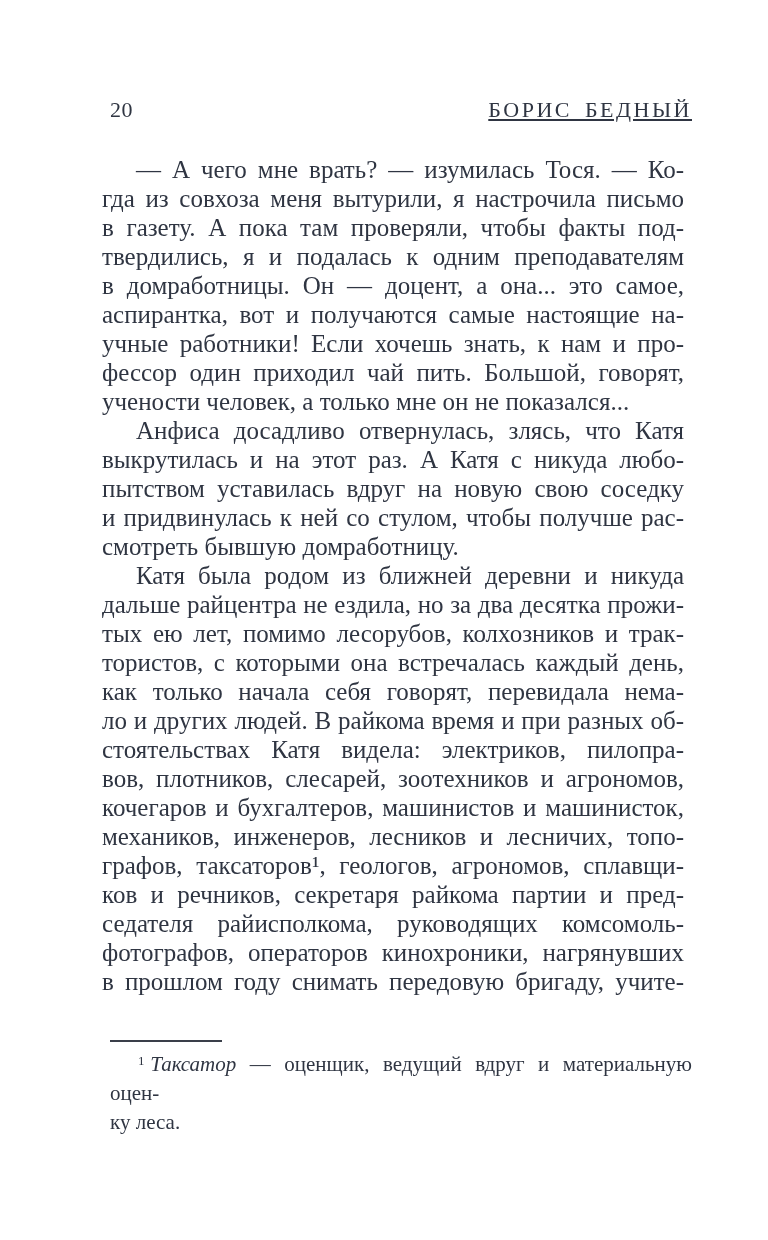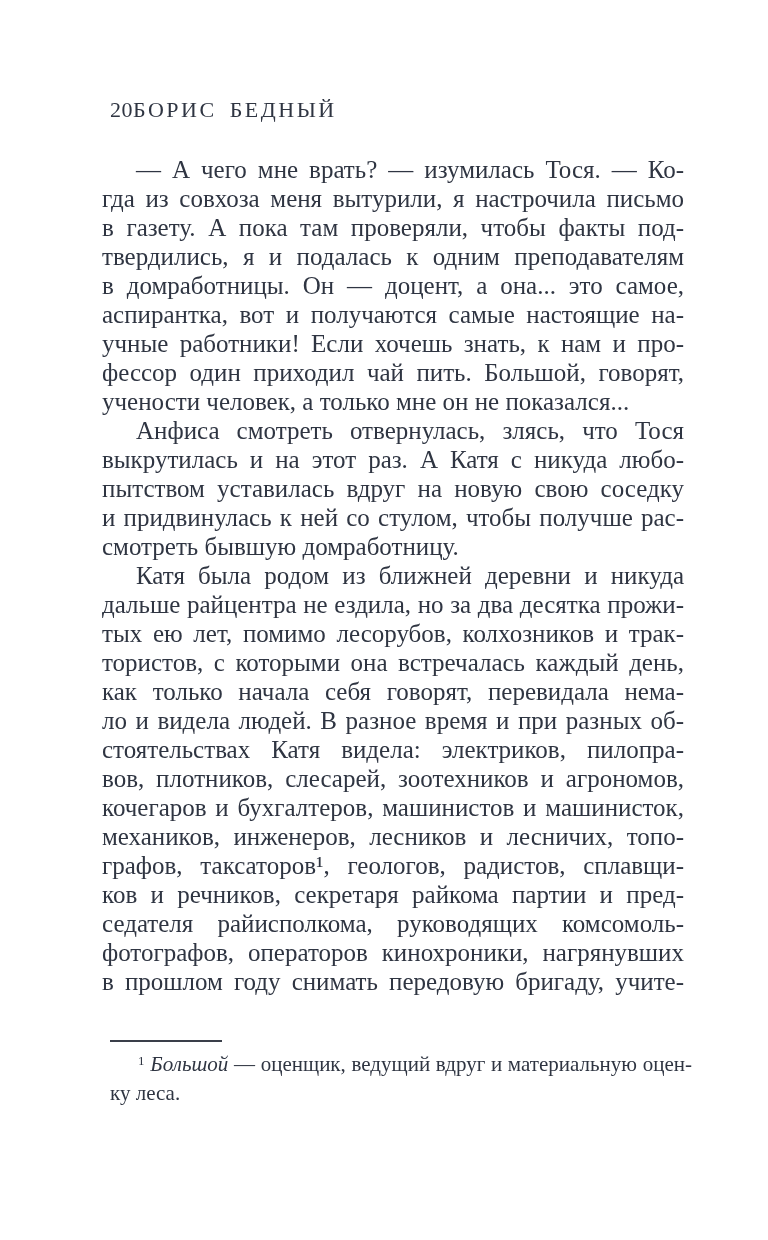--- a/index.html
+++ b/index.html
@@ -11,30 +11,32 @@
     font-family: "Liberation Serif", "DejaVu Serif", serif;
     color: #2f3542;
     overflow: hidden;
   }
   .page-header {
     position: absolute;
     top: 97px;
     left: 110px;
     width: 582px;
     display: flex;
+    justify-content: space-between;
     align-items: baseline;
   }
   .folio {
     font-size: 22px;
     letter-spacing: 0.5px;
   }
   .running-title {
     font-size: 22px;
     letter-spacing: 2.5px;
     word-spacing: 5px;
+    text-decoration: underline;
   }
   .body-text {
     position: absolute;
     top: 155px;
     left: 102px;
     width: 582px;
     font-size: 25px;
     line-height: 29px;
   }
   .line {
@@ -101,47 +103,47 @@
         <div class="line">гда из совхоза меня вытурили, я настрочила письмо</div>
         <div class="line">в газету. А пока там проверяли, чтобы факты под-</div>
         <div class="line">твердились, я и подалась к одним преподавателям</div>
         <div class="line">в домработницы. Он — доцент, а она... это самое,</div>
         <div class="line">аспирантка, вот и получаются самые настоящие на-</div>
         <div class="line">учные работники! Если хочешь знать, к нам и про-</div>
         <div class="line">фессор один приходил чай пить. Большой, говорят,</div>
         <div class="line line-last">учености человек, а только мне он не показался...</div>
       </div>
       <div class="para">
-        <div class="line">Анфиса смотреть отвернулась, злясь, что Тося</div>
+        <div class="line">Анфиса досадливо отвернулась, злясь, что Катя</div>
         <div class="line">выкрутилась и на этот раз. А Катя с никуда любо-</div>
         <div class="line">пытством уставилась вдруг на новую свою соседку</div>
         <div class="line">и придвинулась к ней со стулом, чтобы получше рас-</div>
         <div class="line line-last">смотреть бывшую домработницу.</div>
       </div>
       <div class="para">
         <div class="line">Катя была родом из ближней деревни и никуда</div>
         <div class="line">дальше райцентра не ездила, но за два десятка прожи-</div>
         <div class="line">тых ею лет, помимо лесорубов, колхозников и трак-</div>
         <div class="line">тористов, с которыми она встречалась каждый день,</div>
         <div class="line">как только начала себя говорят, перевидала нема-</div>
-        <div class="line">ло и видела людей. В разное время и при разных об-</div>
+        <div class="line">ло и других людей. В райкома время и при разных об-</div>
         <div class="line">стоятельствах Катя видела: электриков, пилопра-</div>
         <div class="line">вов, плотников, слесарей, зоотехников и агрономов,</div>
         <div class="line">кочегаров и бухгалтеров, машинистов и машинисток,</div>
         <div class="line">механиков, инженеров, лесников и лесничих, топо-</div>
-        <div class="line">графов, таксаторов¹, геологов, радистов, сплавщи-</div>
+        <div class="line">графов, таксаторов¹, геологов, агрономов, сплавщи-</div>
         <div class="line">ков и речников, секретаря райкома партии и пред-</div>
         <div class="line">седателя райисполкома, руководящих комсомоль-</div>
         <div class="line">фотографов, операторов кинохроники, нагрянувших</div>
         <div class="line">в прошлом году снимать передовую бригаду, учите-</div>
       </div>
     </main>
 
   <div class="footnote-rule" style="background: rgb(58, 63, 74);"></div>
 
   <div class="footnote">
     <div class="fn-line fn-first">
-      <sup class="fn-marker">1</sup><span class="fn-term">Большой</span><span> — оценщик, ведущий вдруг и материальную оцен-</span>
+      <sup class="fn-marker">1</sup><span class="fn-term">Таксатор</span><span> — оценщик, ведущий вдруг и материальную оцен-</span>
     </div>
     <div class="fn-line fn-last">ку леса.</div>
   </div>
 
 </div>
 
 </body></html>

